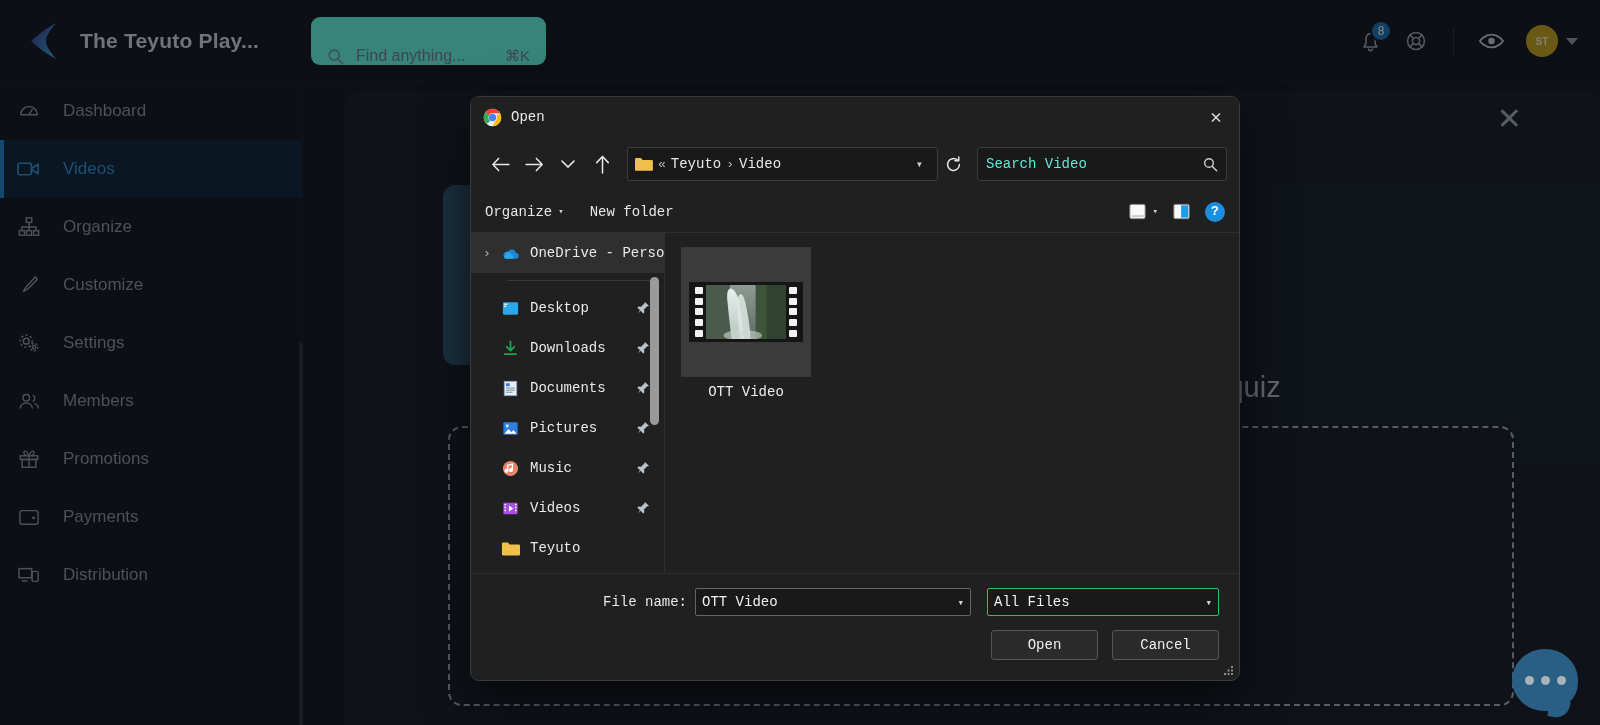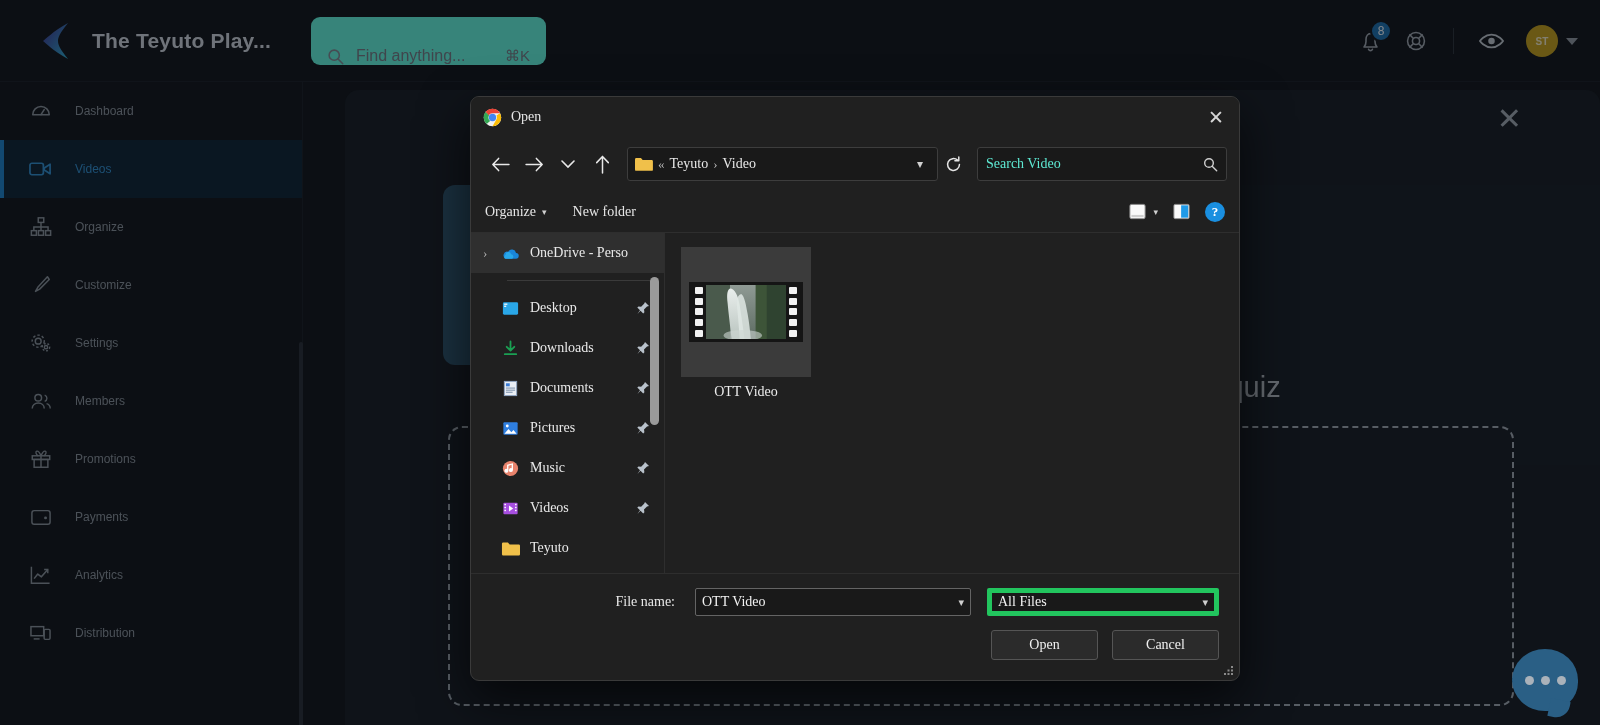--- a/index.html
+++ b/index.html
@@ -10,21 +10,21 @@
     overflow: hidden;
   }
   #app { position: relative; width: 1600px; height: 725px; background: #0f1318; }
 
   
   .topbar {
     position: absolute; top: 0; left: 0; width: 1600px; height: 82px;
     background: #101419; display: flex; align-items: center;
     border-bottom: 1px solid #171c23;
   }
-  .logo-wrap { width: 303px; height: 82px; display: flex; align-items: center; padding-left: 42px; }
+  .logo-wrap { width: 303px; height: 82px; display: flex; align-items: center; padding-left: 30px; }
   .logo-mark { width: 30px; height: 38px; flex: none; }
   .brand-title {
     margin-left: 20px; color: #c6ccd4; font-size: 21px; font-weight: bold;
     letter-spacing: .2px; white-space: nowrap;
   }
   .search-box {
     margin-left: 8px; width: 235px; height: 48px; border-radius: 9px;
     background: #5eead4; display: flex; align-items: flex-end; padding: 0 16px;
   }
   .search-ico { width: 17px; height: 17px; flex: none; }
@@ -50,22 +50,22 @@
   }
   .caret-sm { margin-left: 8px; width: 0; height: 0;
     border-left: 6px solid transparent; border-right: 6px solid transparent;
     border-top: 7px solid #8b939c; }
 
   .sidebar {
     position: absolute; top: 82px; left: 0; width: 303px; height: 643px;
     background: #101419; border-right: 1px solid #171c23;
   }
   .nav-item {
-    height: 58px; display: flex; align-items: center; padding-left: 28px;
-    color: #848d96; font-size: 12px; position: relative;
+    height: 58px; display: flex; align-items: center; padding-left: 16px;
+    color: #848d96; font-size: 17px; position: relative;
   }
   .nav-item .nav-ico { width: 25px; height: 25px; flex: none; display: flex; align-items: center; justify-content: center; }
   .nav-item .nav-label { margin-left: 22px; white-space: nowrap; }
   .nav-item.active { background: #0c2233; color: #2d89c8; }
   .nav-item.active::before {
     content: ""; position: absolute; left: 0; top: 0; bottom: 0; width: 4px; background: #1b7fc4;
   }
   .sb-scroll { position: absolute; left: 299px; top: 260px; width: 4px; height: 400px; background: #262c34; border-radius: 2px; }
 
   
@@ -103,21 +103,21 @@
     content: ""; position: absolute; right: 9px; bottom: -7px; width: 20px; height: 18px;
     background: #2a5f85; border-radius: 0 0 14px 0; transform: rotate(12deg);
   }
   .chat-dot { width: 9px; height: 9px; border-radius: 50%; background: #aab2ba; position: relative; z-index: 2; }
 
   
   .filedlg {
     position: absolute; left: 470px; top: 96px; width: 770px; height: 585px;
     background: #202020; border-radius: 9px; border: 1px solid #3a3a3a;
     box-shadow: 0 18px 50px rgba(0,0,0,.65);
-    font-family: Liberation Serif, serif; overflow: hidden;
+    font-family: Liberation Mono, monospace; overflow: hidden;
   }
   .fd-title {
     height: 40px; display: flex; align-items: center; padding: 0 0 0 12px;
     background: #202020; color: #e6e6e6; font-size: 14px;
   }
   .chrome-logo { width: 19px; height: 19px; flex: none; }
   .fd-title-text { margin-left: 9px; }
   .fd-close {
     margin-left: auto; width: 46px; height: 40px; display: flex;
     align-items: center; justify-content: center; color: #d6d6d6; font-size: 19px;
@@ -176,30 +176,30 @@
     display: flex; align-items: center; justify-content: center; position: relative;
   }
   .filmstrip { width: 114px; height: 60px; background: #151515; display: flex; padding: 3px; }
   .perf-col { width: 14px; display: flex; flex-direction: column; justify-content: space-around; align-items: center; }
   .perf { width: 8px; height: 7px; background: #f2f2f2; border-radius: 1px; }
   .film-img { flex: 1; height: 100%; }
   .file-name { margin-top: 7px; text-align: center; color: #ededed; font-size: 14px; }
 
   .fd-footer { border-top: 1px solid #2e2e2e; padding: 14px 20px 0 20px; height: 108px; }
   .fn-row { display: flex; align-items: center; }
-  .fn-label { color: #e8e8e8; font-size: 14px; margin-right: 20px; }
+  .fn-label { color: #e8e8e8; font-size: 14px; margin-right: 8px; }
   .fn-input {
     width: 276px; height: 28px; background: #191919; border: 1px solid #646464;
     border-radius: 2px; display: flex; align-items: center; padding: 0 6px;
     color: #f2f2f2; font-size: 14px;
   }
   .sel-caret { margin-left: auto; color: #cfcfcf; font-size: 11px; }
   .fn-type {
     margin-left: 16px; width: 232px; height: 28px; background: #191919;
-    border: 5px solid #22c55e; border-radius: 2px; display: flex; align-items: center;
+    border: 1px solid #22c55e; border-radius: 2px; display: flex; align-items: center;
     padding: 0 6px; color: #f2f2f2; font-size: 14px;
   }
   .btn-row { display: flex; justify-content: flex-end; margin-top: 14px; gap: 14px; padding-right: 0; }
   .dlg-btn {
     width: 107px; height: 30px; background: #2b2b2b; border: 1px solid #555;
     border-radius: 3px; color: #f0f0f0; font-size: 14px;
     display: flex; align-items: center; justify-content: center;
   }
   .grip { position: absolute; right: 5px; bottom: 4px; width: 12px; height: 12px; }
 </style>
@@ -348,30 +348,20 @@
       <span class="nav-label">Promotions</span>
     </div>
     <div class="nav-item">
       <span class="nav-ico">
           <svg width="22" height="20" viewBox="0 0 24 22">
             <rect x="2" y="4" width="20" height="15" rx="2.5" fill="none" stroke="#848d96" stroke-width="1.6"></rect>
             <circle cx="17" cy="12" r="1.6" fill="#848d96"></circle>
           </svg>
         </span>
       <span class="nav-label">Payments</span>
-    </div>
-    <div class="nav-item">
-      <span class="nav-ico">
-          <svg width="23" height="20" viewBox="0 0 24 22">
-            <path d="M2 2v18h20" fill="none" stroke="#848d96" stroke-width="1.6"></path>
-            <polyline points="5,15 9,10 13,13 20,5" fill="none" stroke="#848d96" stroke-width="1.7" stroke-linejoin="round"></polyline>
-            <polyline points="16,5 20,5 20,9" fill="none" stroke="#848d96" stroke-width="1.6"></polyline>
-          </svg>
-        </span>
-      <span class="nav-label">Analytics</span>
     </div>
     <div class="nav-item">
       <span class="nav-ico">
           <svg width="23" height="20" viewBox="0 0 24 22">
             <rect x="1.5" y="4" width="14" height="10" fill="none" stroke="#848d96" stroke-width="1.6"></rect>
             <line x1="4.5" y1="17.5" x2="11" y2="17.5" stroke="#848d96" stroke-width="1.6"></line>
             <rect x="16" y="7" width="6.5" height="11" rx="1.2" fill="none" stroke="#848d96" stroke-width="1.6"></rect>
           </svg>
         </span>
       <span class="nav-label">Distribution</span>

